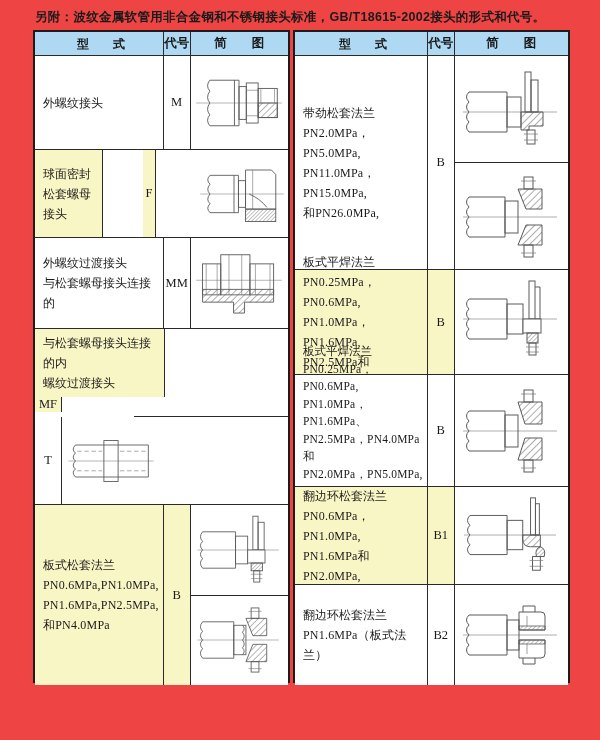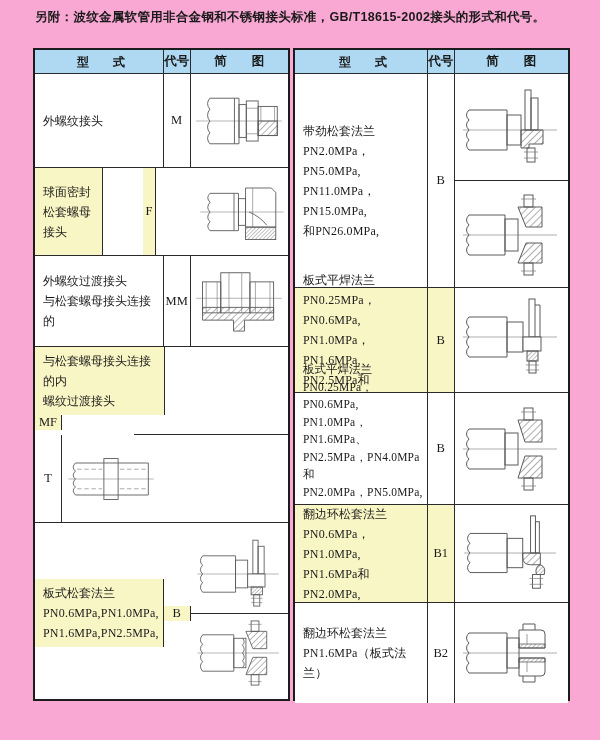--- a/index.html
+++ b/index.html
@@ -1,23 +1,23 @@
 <!DOCTYPE html>
 <html><head>
 <meta charset="utf-8">
 <style>
   * { box-sizing: border-box; margin: 0; padding: 0; }
   html,body { width:600px; height:740px; background:#ffffff;
     font-family:"Liberation Sans", sans-serif; color:#1a1a1a; }
-  #page { position:relative; width:600px; height:740px; background:#f9a8d4; overflow:hidden; }
+  #page { position:relative; width:600px; height:740px; background:#ef4444; overflow:hidden; }
 
   .doc-title { position:absolute; left:35px; top:9px; font-size:12.5px; font-weight:600;
     letter-spacing:0.3px; white-space:nowrap; }
 
-  .tbl { position:absolute; top:48px; border:2px solid #1c1c1c; background:#fff; }
+  .tbl { position:absolute; top:30px; border:2px solid #1c1c1c; background:#fff; }
   .tbl-left  { left:33px;  width:257px; height:653px; }
   .tbl-right { left:293px; width:277px; height:653px; }
 
   .row { display:flex; border-bottom:1.5px solid #2a2a2a; }
   .row:last-child { border-bottom:none; }
 
   .cell { border-right:1.5px solid #2a2a2a; display:flex; flex-direction:column;
     justify-content:center; background:#fff; }
   .cell:last-child { border-right:none; }
 
@@ -172,25 +172,26 @@
           <path class="ln" d="M10,27 q-5,5 0,9 q-5,5 0,9 q-5,5 0,9 q-5,4 0,9"></path>
           <rect class="ln" x="42" y="22" width="16" height="46"></rect>
           <line class="lt" x1="12" y1="34" x2="40" y2="34" stroke-dasharray="5 3"></line>
           <line class="lt" x1="12" y1="56" x2="40" y2="56" stroke-dasharray="5 3"></line>
           <line class="lt" x1="60" y1="34" x2="90" y2="34" stroke-dasharray="5 3"></line>
           <line class="lt" x1="60" y1="56" x2="90" y2="56" stroke-dasharray="5 3"></line>
         </svg>
       </div>
     </div>
 
-    <div class="row" style="height:180px;align-items:center;">
+    <div class="row" style="height:180px;">
       <div class="cell c-type hl">
         <div>板式松套法兰</div>
         <div class="pn">PN0.6MPa,PN1.0MPa,</div>
         <div class="pn">PN1.6MPa,PN2.5MPa,</div>
+        <div class="pn">和PN4.0MPa</div>
       </div>
       <div class="cell c-code hl">B</div>
       <div class="cell c-dwg dwg-split">
         <div class="half">
           <svg class="dwg" width="90" height="78" viewBox="0 0 100 90">
             <line class="cl" x1="2" y1="45" x2="96" y2="45"></line>
             <path class="ln" d="M8,24 H46 V66 H8"></path>
             <path class="ln" d="M8,24 q-5,6 0,11 q-5,5 0,10 q-5,5 0,10 q-5,5 0,11"></path>
             <rect class="ln" x="46" y="29" width="14" height="32"></rect>
             <rect class="ln" x="66" y="6" width="6" height="39"></rect>

